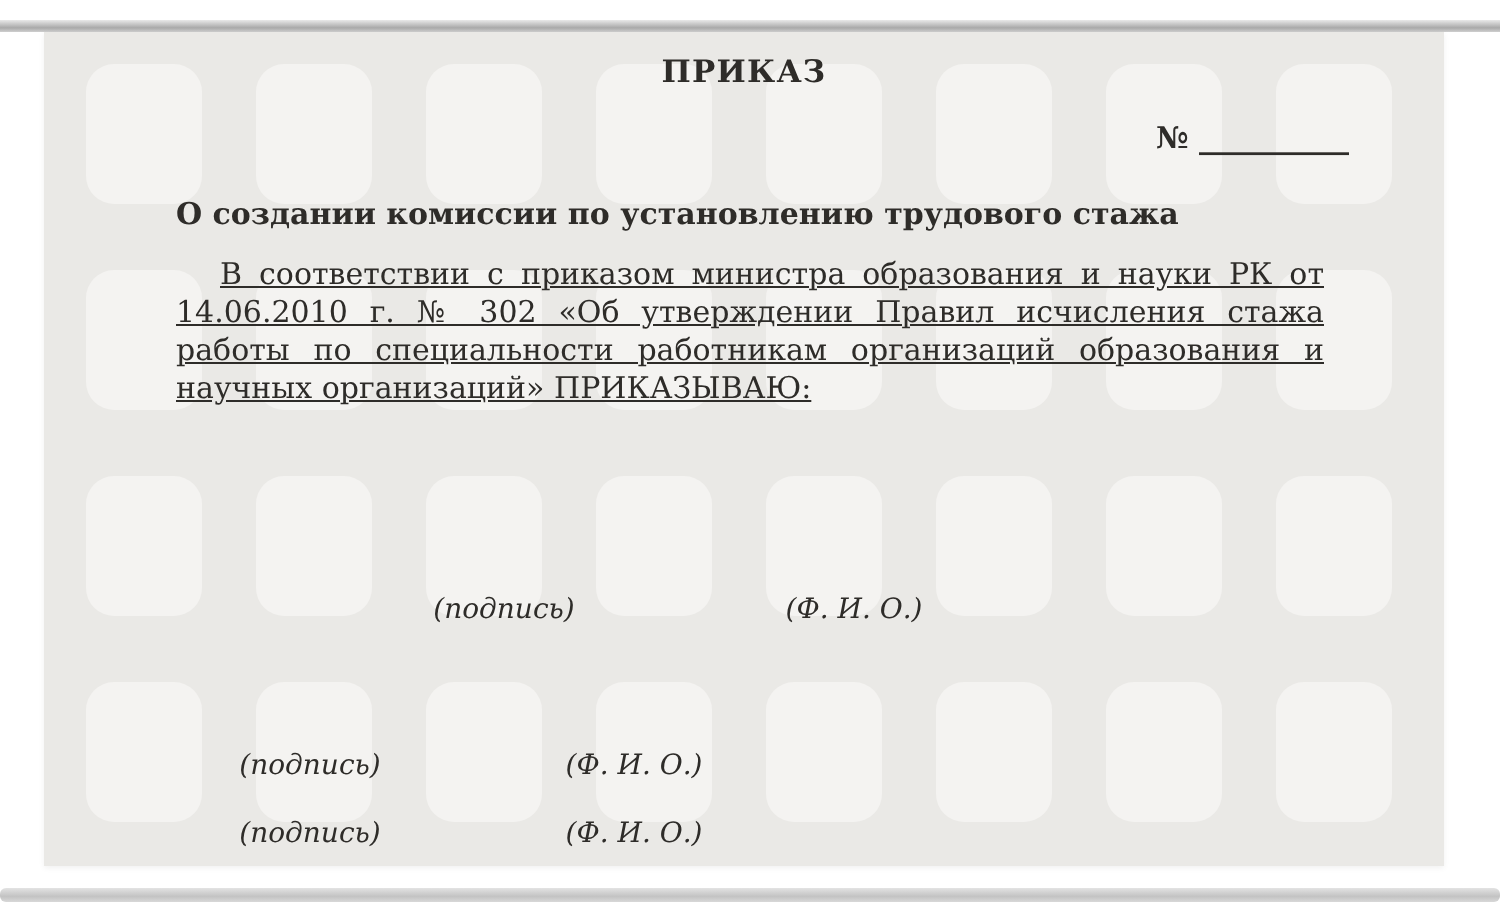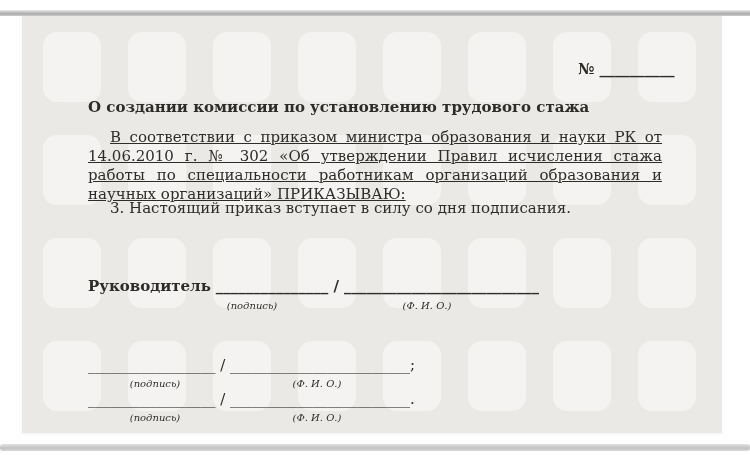--- a/index.html
+++ b/index.html
@@ -44,21 +44,21 @@
   .abs{position:absolute;margin:0;}
   .b{font-weight:bold;}
   .doc-title{left:0;top:10px;width:100%;text-align:center;font-size:15.5px;letter-spacing:0.6px;}
   .date-line{left:66px;top:44px;}
   .number-line{left:556px;top:44px;}
   .subject{left:66px;top:82px;}
   .preamble{left:66px;top:112px;width:574px;text-align:justify;text-indent:22px;text-decoration:underline;}
   .items{left:66px;top:183px;width:574px;}
   .items p{margin:0;text-align:justify;text-indent:22px;line-height:19px;}
   .director-line{left:66px;top:261px;white-space:nowrap;}
-  .caption{font-style:italic;font-size:10px;text-align:center;}
+  .caption{font-style:italic;font-size:14px;text-align:center;}
   .cap-dir-sign{left:165px;top:280px;width:130px;}
   .cap-dir-name{left:330px;top:280px;width:150px;}
   .ack-heading{left:66px;top:306px;}
   .sig-line-1{left:66px;top:340px;white-space:nowrap;}
   .cap-s1-sign{left:73px;top:358px;width:120px;}
   .cap-s1-name{left:225px;top:358px;width:140px;}
   .sig-line-2{left:66px;top:374px;white-space:nowrap;}
   .cap-s2-sign{left:73px;top:392px;width:120px;}
   .cap-s2-name{left:225px;top:392px;width:140px;}
 </style>
@@ -97,39 +97,36 @@
       <div class="tile"></div>
       <div class="tile"></div>
       <div class="tile"></div>
       <div class="tile"></div>
       <div class="tile"></div>
       <div class="tile"></div>
       <div class="tile"></div>
     </div>
 
   <div class="content">
+    <p class="abs doc-title b">ПРИКАЗ</p>
 
     <p class="abs number-line b">№ __________</p>
 
     <p class="abs subject b">О создании комиссии по установлению трудового стажа</p>
 
     <p class="abs preamble">В соответствии с приказом министра образования и науки РК от 14.06.2010 г. № 302 «Об утверждении Правил исчисления стажа работы по специальности работникам организаций образования и научных организаций» ПРИКАЗЫВАЮ:</p>
 
     <div class="abs items">
-      <p>3. Настоящий приказ вступает в силу со дня подписания.</p>
     </div>
 
-    <p class="abs director-line"><span class="b">Руководитель</span>&nbsp;<span class="b">_______________ / __________________________</span></p>
     <p class="abs caption cap-dir-sign">(подпись)</p>
     <p class="abs caption cap-dir-name">(Ф. И. О.)</p>
 
 
-    <p class="abs sig-line-1">_________________ / ________________________;</p>
     <p class="abs caption cap-s1-sign">(подпись)</p>
     <p class="abs caption cap-s1-name">(Ф. И. О.)</p>
 
-    <p class="abs sig-line-2">_________________ / ________________________.</p>
     <p class="abs caption cap-s2-sign">(подпись)</p>
     <p class="abs caption cap-s2-name">(Ф. И. О.)</p>
   </div>
 </div>
 
 <div class="bottom-edge"></div>
 
 </body></html>

